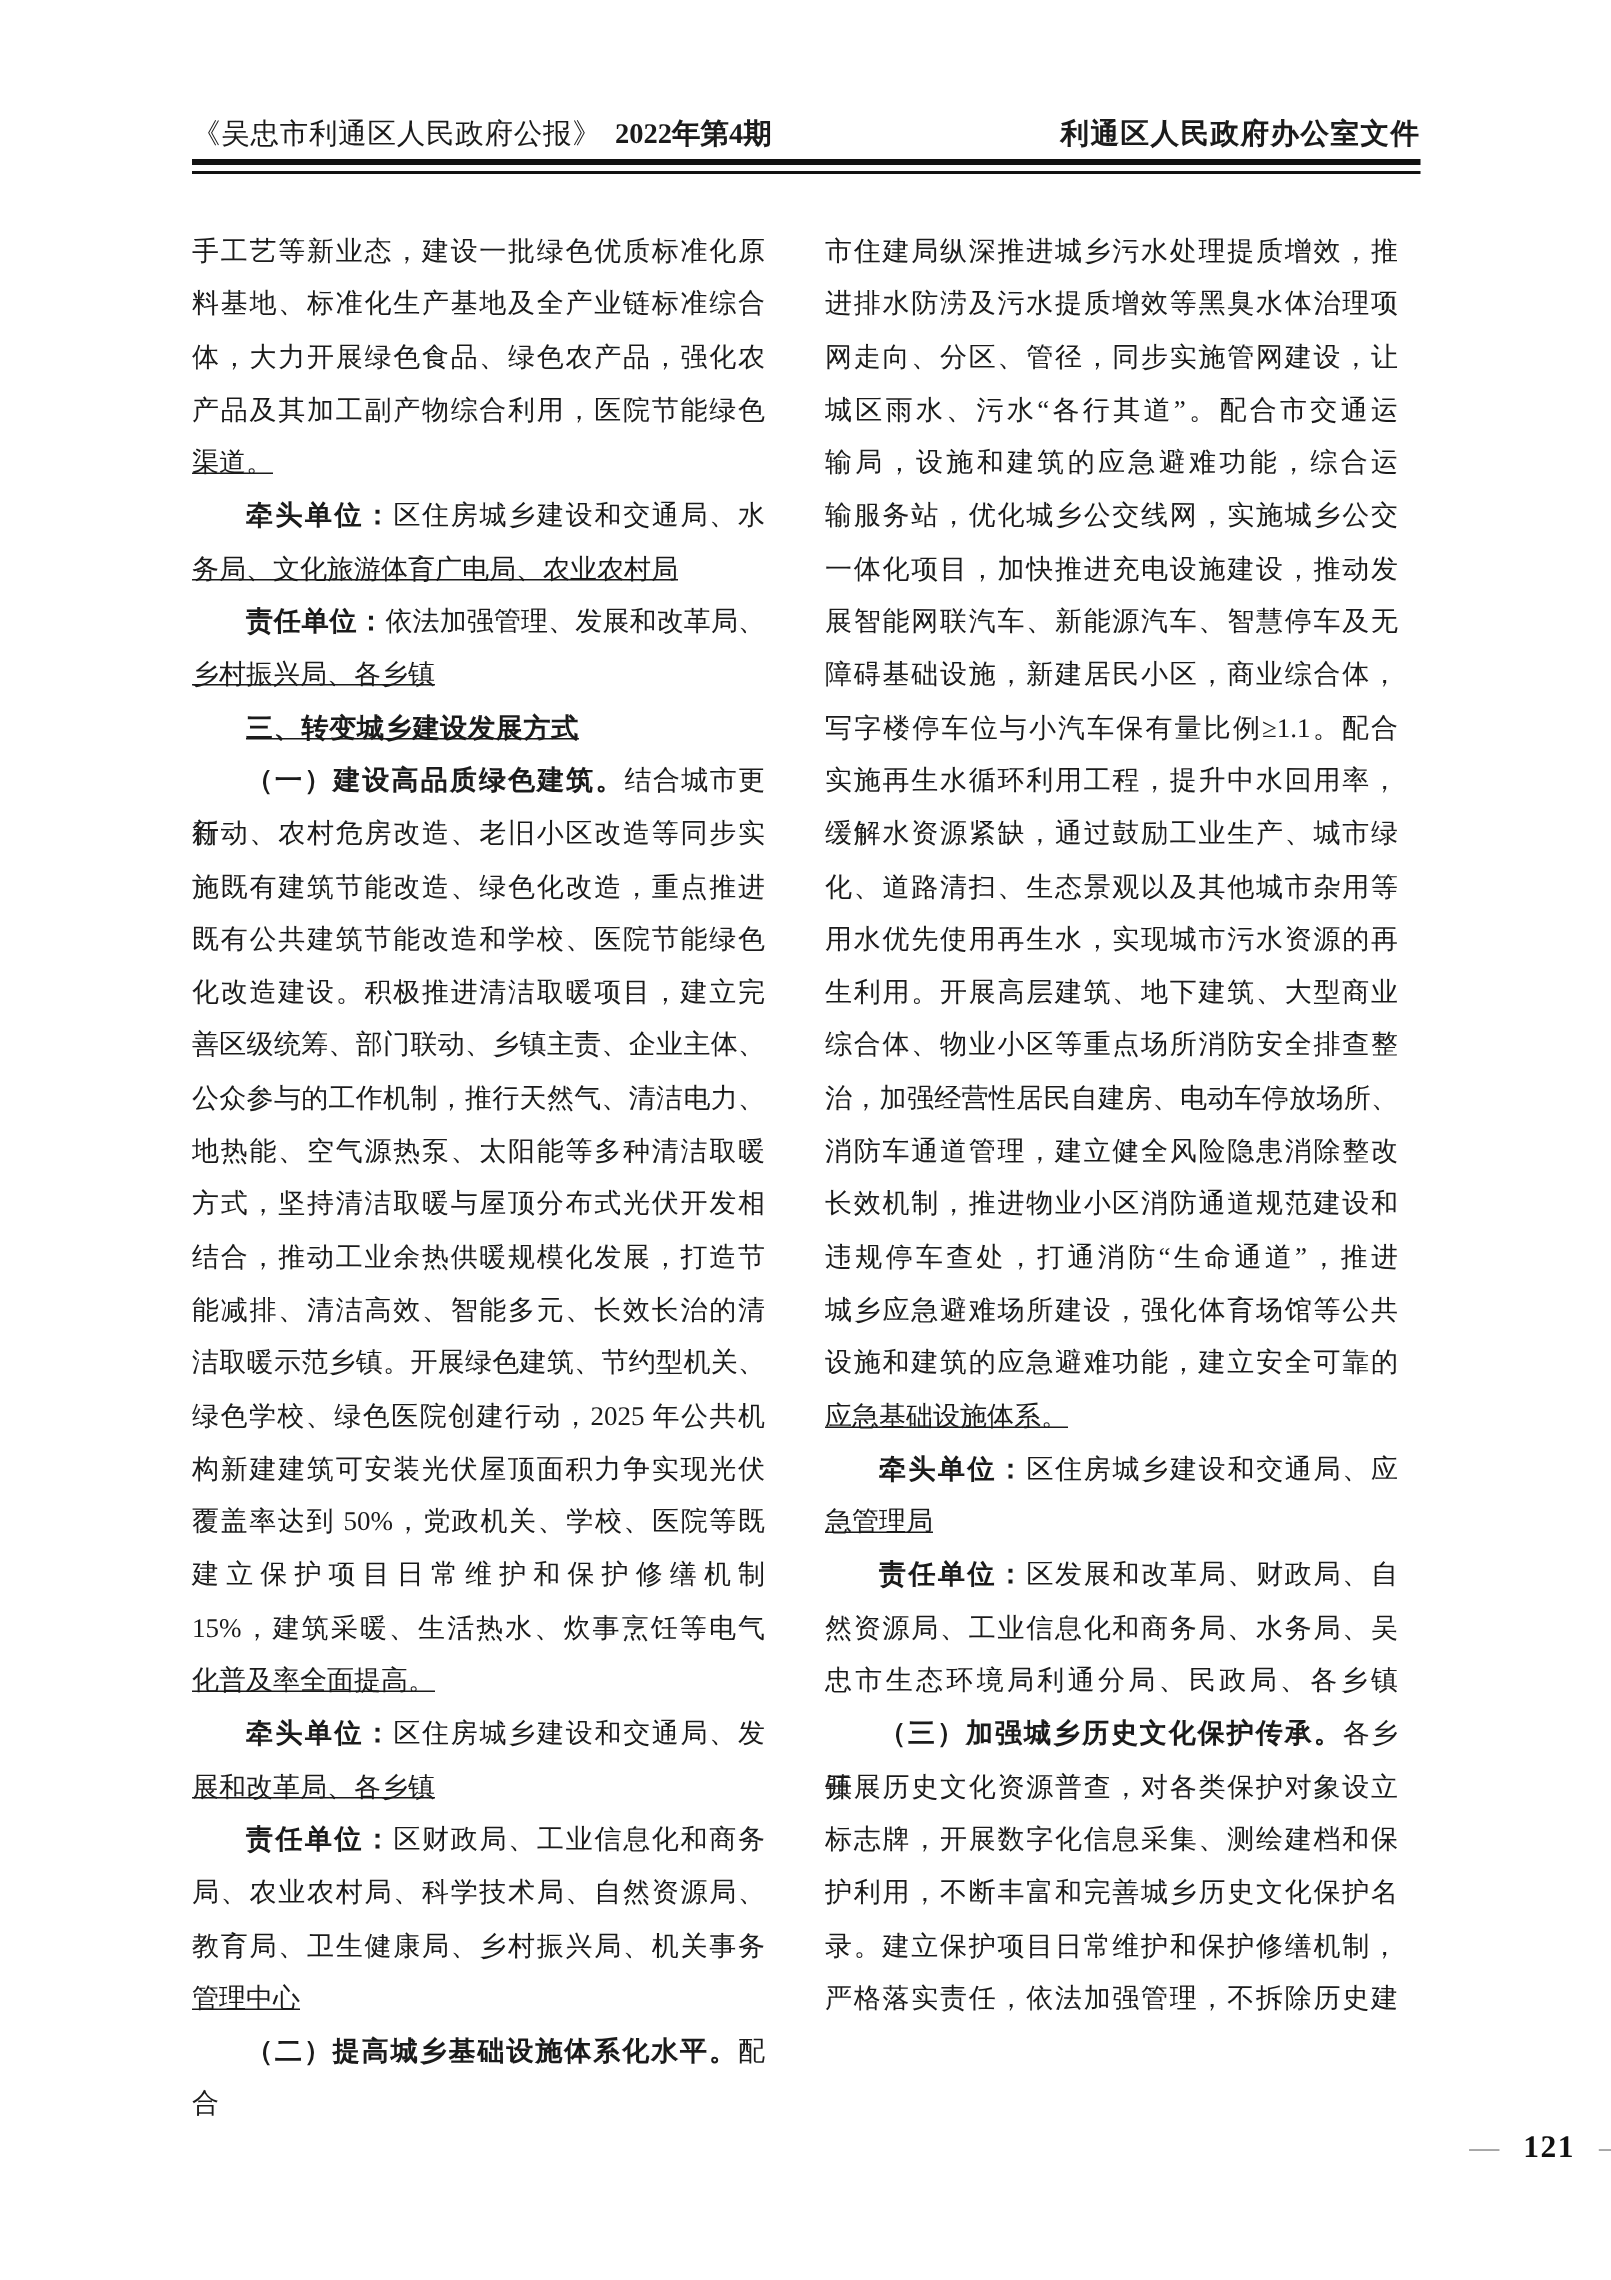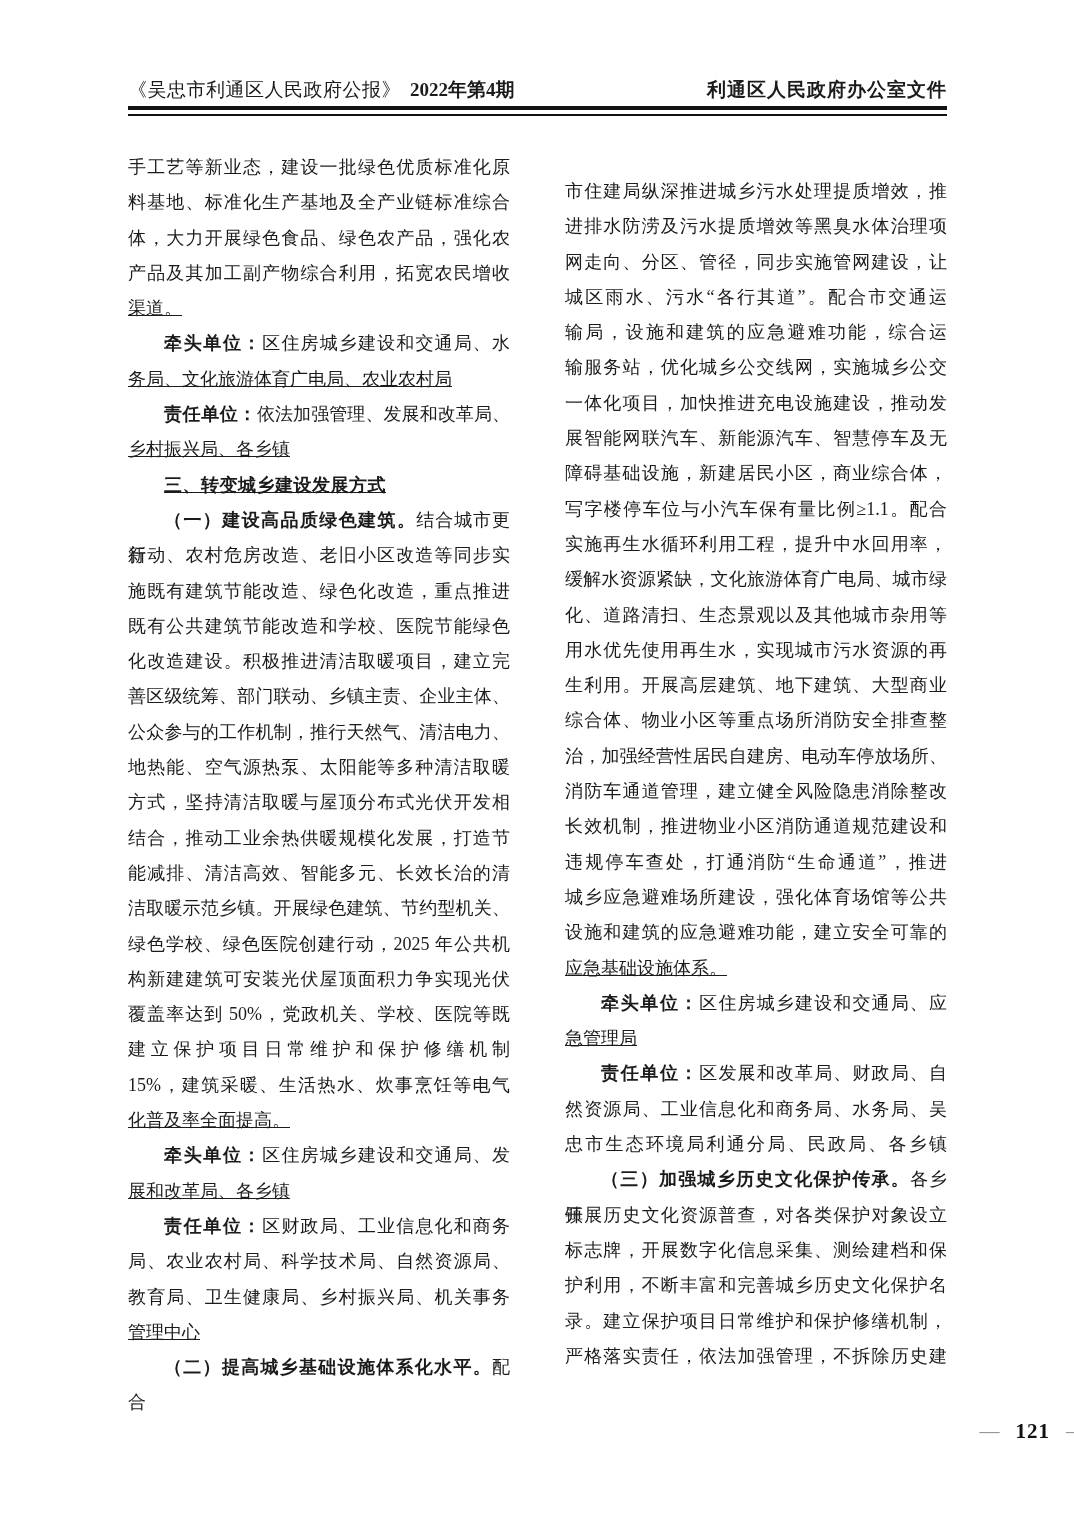--- a/index.html
+++ b/index.html
@@ -32,21 +32,21 @@
     position:absolute; left:128px; top:114px; width:819px; height:2px;
     background:#121212;
   }
   
   .col {
     position:absolute; top:150px; width:382px;
     font-size:18px; line-height:35.3px;
     text-align:justify;
   }
   .col-left  { left:128px; }
-  .col-right { left:565px;margin-top:24px; }
+  .col-right { left:550px; }
   .line { text-align:justify; text-align-last:justify; height:35.3px; overflow:visible; }
   .line.end { text-align-last:left;text-decoration:underline; }
   .line.indent { text-indent:2em; }
   .line .prefix { font-weight:700; }
   .line.hei .prefix { font-family:"Liberation Sans","DejaVu Sans",sans-serif; letter-spacing:0.5px; }
   .line.kai .prefix { font-family:"Liberation Serif","DejaVu Serif",serif; letter-spacing:0.5px; }
   
   .footer {
     position:absolute; left:12px; top:1417px; width:100%;
     text-align:right; font-size:20px; line-height:28px;
@@ -69,21 +69,21 @@
     <div class="header-right">利通区人民政府办公室文件</div>
   </div>
 
   <div class="rule-thick"></div>
   <div class="rule-thin"></div>
 
   <div class="col col-left" id="col-left">
       <div class="line"><span>手工艺等新业态，建设一批绿色优质标准化原</span></div>
       <div class="line"><span>料基地、标准化生产基地及全产业链标准综合</span></div>
       <div class="line"><span>体，大力开展绿色食品、绿色农产品，强化农</span></div>
-      <div class="line"><span>产品及其加工副产物综合利用，拓宽农民增收</span></div>
+      <div class="line"><span>产品及其加工副产物综合利用，医院节能绿色</span></div>
       <div class="line end"><span>渠道。</span></div>
       <div class="line indent hei"><span class="prefix">牵头单位：</span><span>区住房城乡建设和交通局、水</span></div>
       <div class="line end"><span>务局、文化旅游体育广电局、农业农村局</span></div>
       <div class="line indent hei"><span class="prefix">责任单位：</span><span>依法加强管理、发展和改革局、</span></div>
       <div class="line end"><span>乡村振兴局、各乡镇</span></div>
       <div class="line indent hei end"><span class="prefix">三、转变城乡建设发展方式</span></div>
       <div class="line indent kai"><span class="prefix">（一）建设高品质绿色建筑。</span><span>结合城市更新</span></div>
       <div class="line"><span>行动、农村危房改造、老旧小区改造等同步实</span></div>
       <div class="line"><span>施既有建筑节能改造、绿色化改造，重点推进</span></div>
       <div class="line"><span>既有公共建筑节能改造和学校、医院节能绿色</span></div>
@@ -114,21 +114,21 @@
       <div class="line"><span>进排水防涝及污水提质增效等黑臭水体治理项</span></div>
       <div class="line"><span>网走向、分区、管径，同步实施管网建设，让</span></div>
       <div class="line"><span>城区雨水、污水“各行其道”。配合市交通运</span></div>
       <div class="line"><span>输局，设施和建筑的应急避难功能，综合运</span></div>
       <div class="line"><span>输服务站，优化城乡公交线网，实施城乡公交</span></div>
       <div class="line"><span>一体化项目，加快推进充电设施建设，推动发</span></div>
       <div class="line"><span>展智能网联汽车、新能源汽车、智慧停车及无</span></div>
       <div class="line"><span>障碍基础设施，新建居民小区，商业综合体，</span></div>
       <div class="line"><span>写字楼停车位与小汽车保有量比例≥1.1。配合</span></div>
       <div class="line"><span>实施再生水循环利用工程，提升中水回用率，</span></div>
-      <div class="line"><span>缓解水资源紧缺，文化旅游体育广电局、城市绿</span></div>
+      <div class="line"><span>缓解水资源紧缺，通过鼓励工业生产、城市绿</span></div>
       <div class="line"><span>化、道路清扫、生态景观以及其他城市杂用等</span></div>
       <div class="line"><span>用水优先使用再生水，实现城市污水资源的再</span></div>
       <div class="line"><span>生利用。开展高层建筑、地下建筑、大型商业</span></div>
       <div class="line"><span>综合体、物业小区等重点场所消防安全排查整</span></div>
       <div class="line"><span>治，加强经营性居民自建房、电动车停放场所、</span></div>
       <div class="line"><span>消防车通道管理，建立健全风险隐患消除整改</span></div>
       <div class="line"><span>长效机制，推进物业小区消防通道规范建设和</span></div>
       <div class="line"><span>违规停车查处，打通消防“生命通道”，推进</span></div>
       <div class="line"><span>城乡应急避难场所建设，强化体育场馆等公共</span></div>
       <div class="line"><span>设施和建筑的应急避难功能，建立安全可靠的</span></div>

